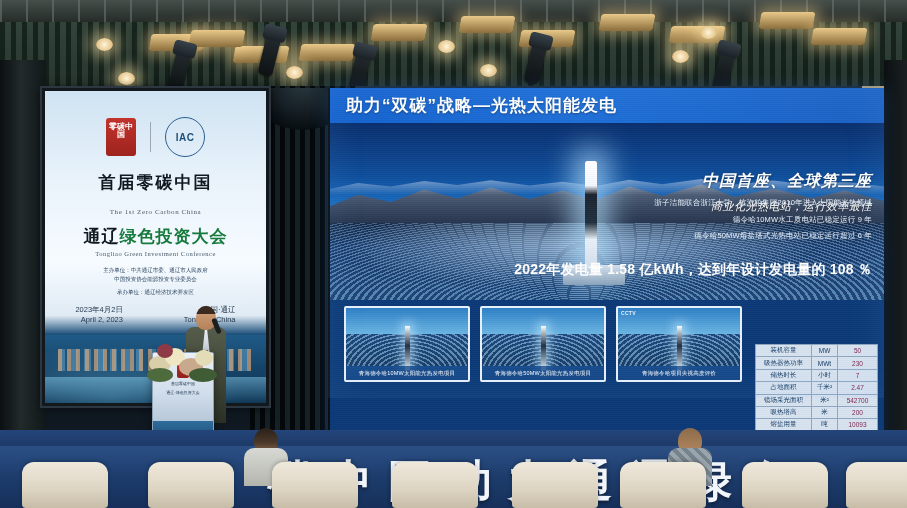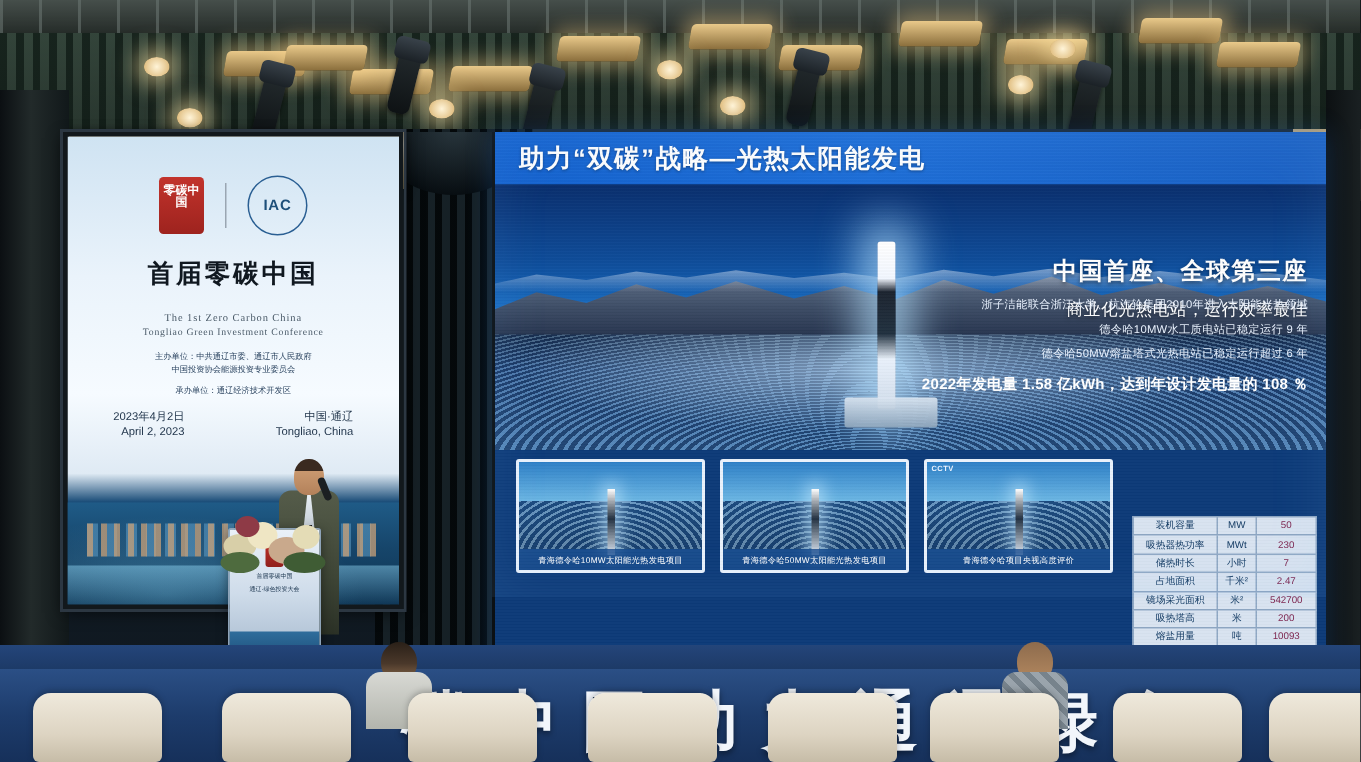--- a/index.html
+++ b/index.html
@@ -212,35 +212,35 @@
     background: linear-gradient(180deg,#ffffff 0%,#f2f7ff 22%,#1c2430 30%,#20303f 55%,#e8f0fa 70%,#cfdcea 100%);
     box-shadow: 0 0 28px 12px rgba(180,225,255,.7);
     border-radius: 2px;
   }
   .tower-base {
     position:absolute; left:42%; top:142px; width:62px; height:20px;
     background: linear-gradient(180deg,#dbe6f2,#8fa7bd);
     border-radius: 2px; opacity:.92;
   }
   .headline-wrap {
-    position:absolute; right:12px; top:48px; text-align:right; color:#fff;
+    position:absolute; right:12px; top:48px; text-align:right; color:#fff;font-style:italic;
   }
   .headline {
     font-size: 16px; font-weight: bold; letter-spacing: 1px;
     text-shadow: 0 1px 3px rgba(0,0,0,.5);
   }
   .subheadline {
     font-size: 11px; margin-top: 7px; letter-spacing:.5px;
     text-shadow: 0 1px 3px rgba(0,0,0,.5);
   }
   .bullets {
     position:absolute; right:12px; top:110px; text-align:right; color:#eaf3ff;
   }
   .bullets div { font-size: 7.5px; margin-bottom: 6.5px; letter-spacing:.2px; }
-  .bullets .big { font-size: 10px; font-weight:bold; color:#ffffff; margin-top:8px; }
+  .bullets .big { font-size: 14px; font-weight:bold; color:#ffffff; margin-top:20px; }
 
   
   .thumbs {
     position:absolute; left:14px; top:218px; display:flex; gap:10px;
   }
   .thumb {
     width: 126px; height: 76px; border: 2px solid #e9f1fb; border-radius:2px;
     position: relative; overflow:hidden;
     background: linear-gradient(180deg,#2d7fc6 0%, #69b4e2 35%, #b9dcf0 52%, #3f6f9e 62%, #1f4c7c 100%);
   }
@@ -423,20 +423,23 @@
   <div class="pillar-right"></div>
 
   <div class="poster">
     <div class="poster-logos">
       <div class="seal">零碳中国</div>
       <div class="logo-div"></div>
       <div class="iac">IAC</div>
     </div>
     <div class="p-title">首届零碳中国</div>
     <div class="p-title-en">The 1st Zero Carbon China</div>
+    <div class="p-title2">
+      <span>通辽</span><span class="green">绿色投资大会</span>
+    </div>
     <div class="p-title2-en">Tongliao Green Investment Conference</div>
     <div class="p-org">
       <div>主办单位：中共通辽市委、通辽市人民政府</div>
       <div>中国投资协会能源投资专业委员会</div>
     </div>
     <div class="p-host">承办单位：通辽经济技术开发区</div>
     <div class="p-foot">
       <div>
         <div>2023年4月2日</div>
         <div>April 2, 2023</div>

